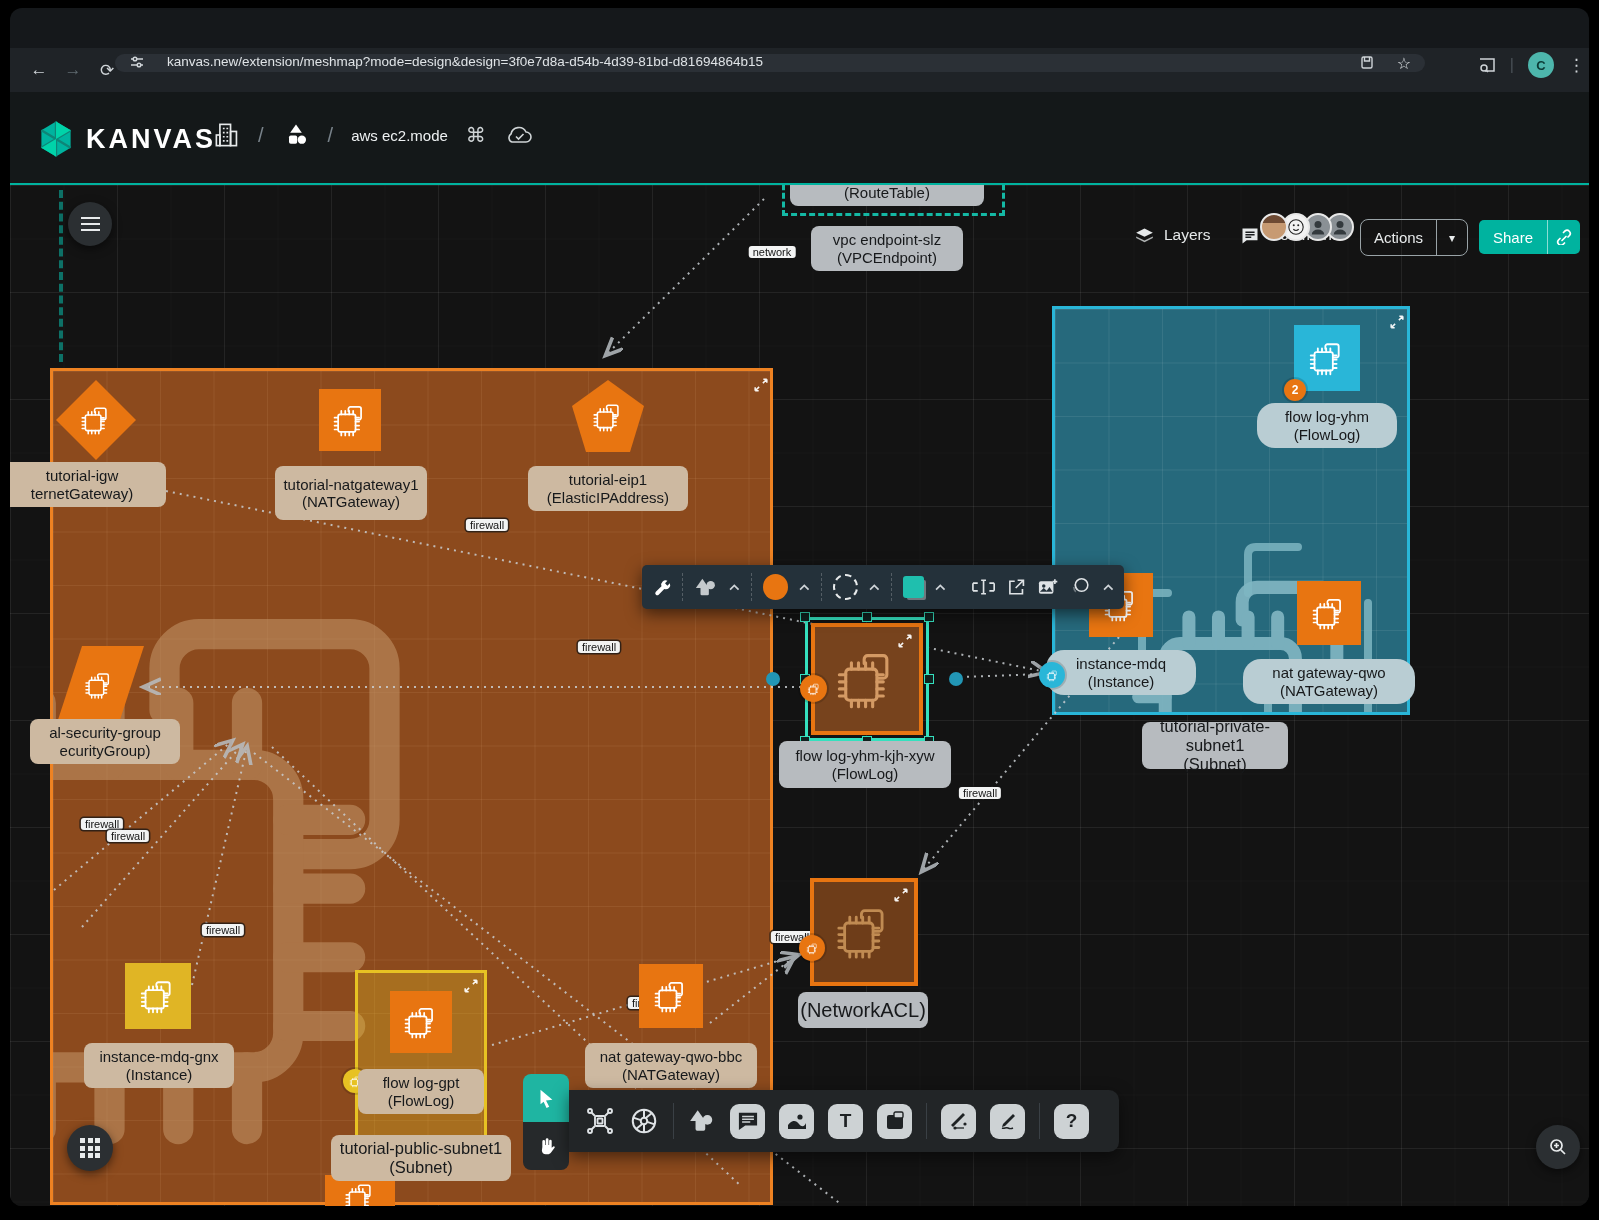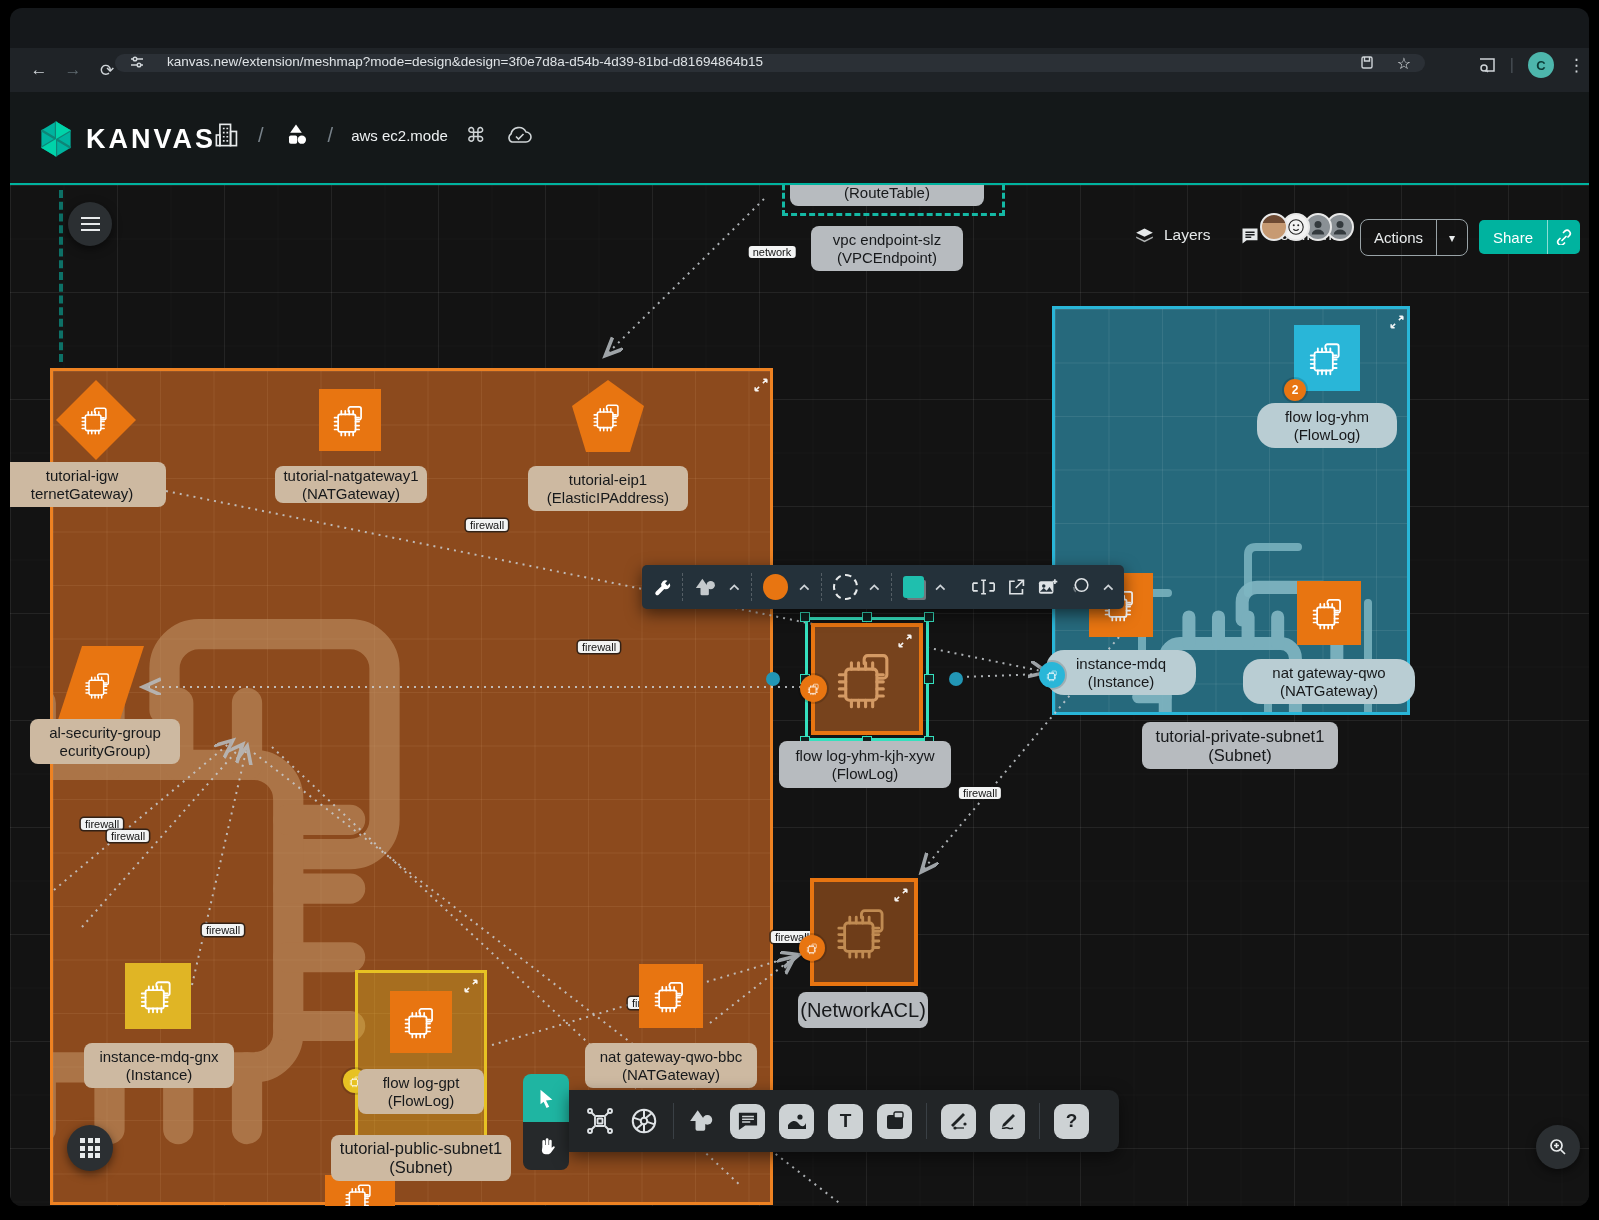--- a/index.html
+++ b/index.html
@@ -432,21 +432,21 @@
             </svg>
     </div>
     <svg class="collapse-ic" style="left:712px;top:378px" viewBox="0 0 12 12">
             <use href="#collapse"></use>
           </svg>
 
     <div class="pill" style="left:-44px;top:462px;width:168px;height:45px">
       <span>tutorial-igw</span>
             <span>ternetGateway)</span>
     </div>
-    <div class="pill" style="left:233px;top:466px;width:152px;height:37px">
+    <div class="pill" style="left:233px;top:466px;width:152px;height:54px">
       <span>tutorial-natgateway1</span>
             <span>(NATGateway)</span>
     </div>
     <div class="pill" style="left:486px;top:466px;width:160px;height:45px">
       <span>tutorial-eip1</span>
             <span>(ElasticIPAddress)</span>
     </div>
     <div class="pill" style="left:-12px;top:719px;width:150px;height:45px">
       <span>al-security-group</span>
             <span>ecurityGroup)</span>
@@ -545,21 +545,21 @@
             <span>(NATGateway)</span>
     </div>
     <div class="nbadge" style="left:997px;top:662px;width:26px;height:26px;background:#29B6D8">
       <svg width="13" height="13" viewBox="0 0 48 48" style="color:#fff">
               <use href="#chip"></use>
             </svg>
     </div>
     <svg class="collapse-ic" style="left:1348px;top:315px" viewBox="0 0 12 12">
             <use href="#collapse"></use>
           </svg>
-    <div class="pill gray big" style="left:1100px;top:722px;width:196px;height:47px">
+    <div class="pill gray big" style="left:1100px;top:722px;width:146px;height:47px">
       <span>tutorial-private-subnet1</span>
             <span>(Subnet)</span>
     </div>
 
     <div class="fl-toolbar">
       <svg width="20" height="20" viewBox="0 0 20 20">
         <path d="M16 3.5a4.6 4.6 0 0 0-6.2 5.7L4 15a2 2 0 1 0 2.9 2.9l5.8-5.8A4.6 4.6 0 0 0 18.5 6l-2.6 2.6-2.4-2.4z" fill="#fff"></path>
       </svg>
       <span class="fl-sep"></span>
       <svg width="25" height="22" viewBox="0 0 26 22">

